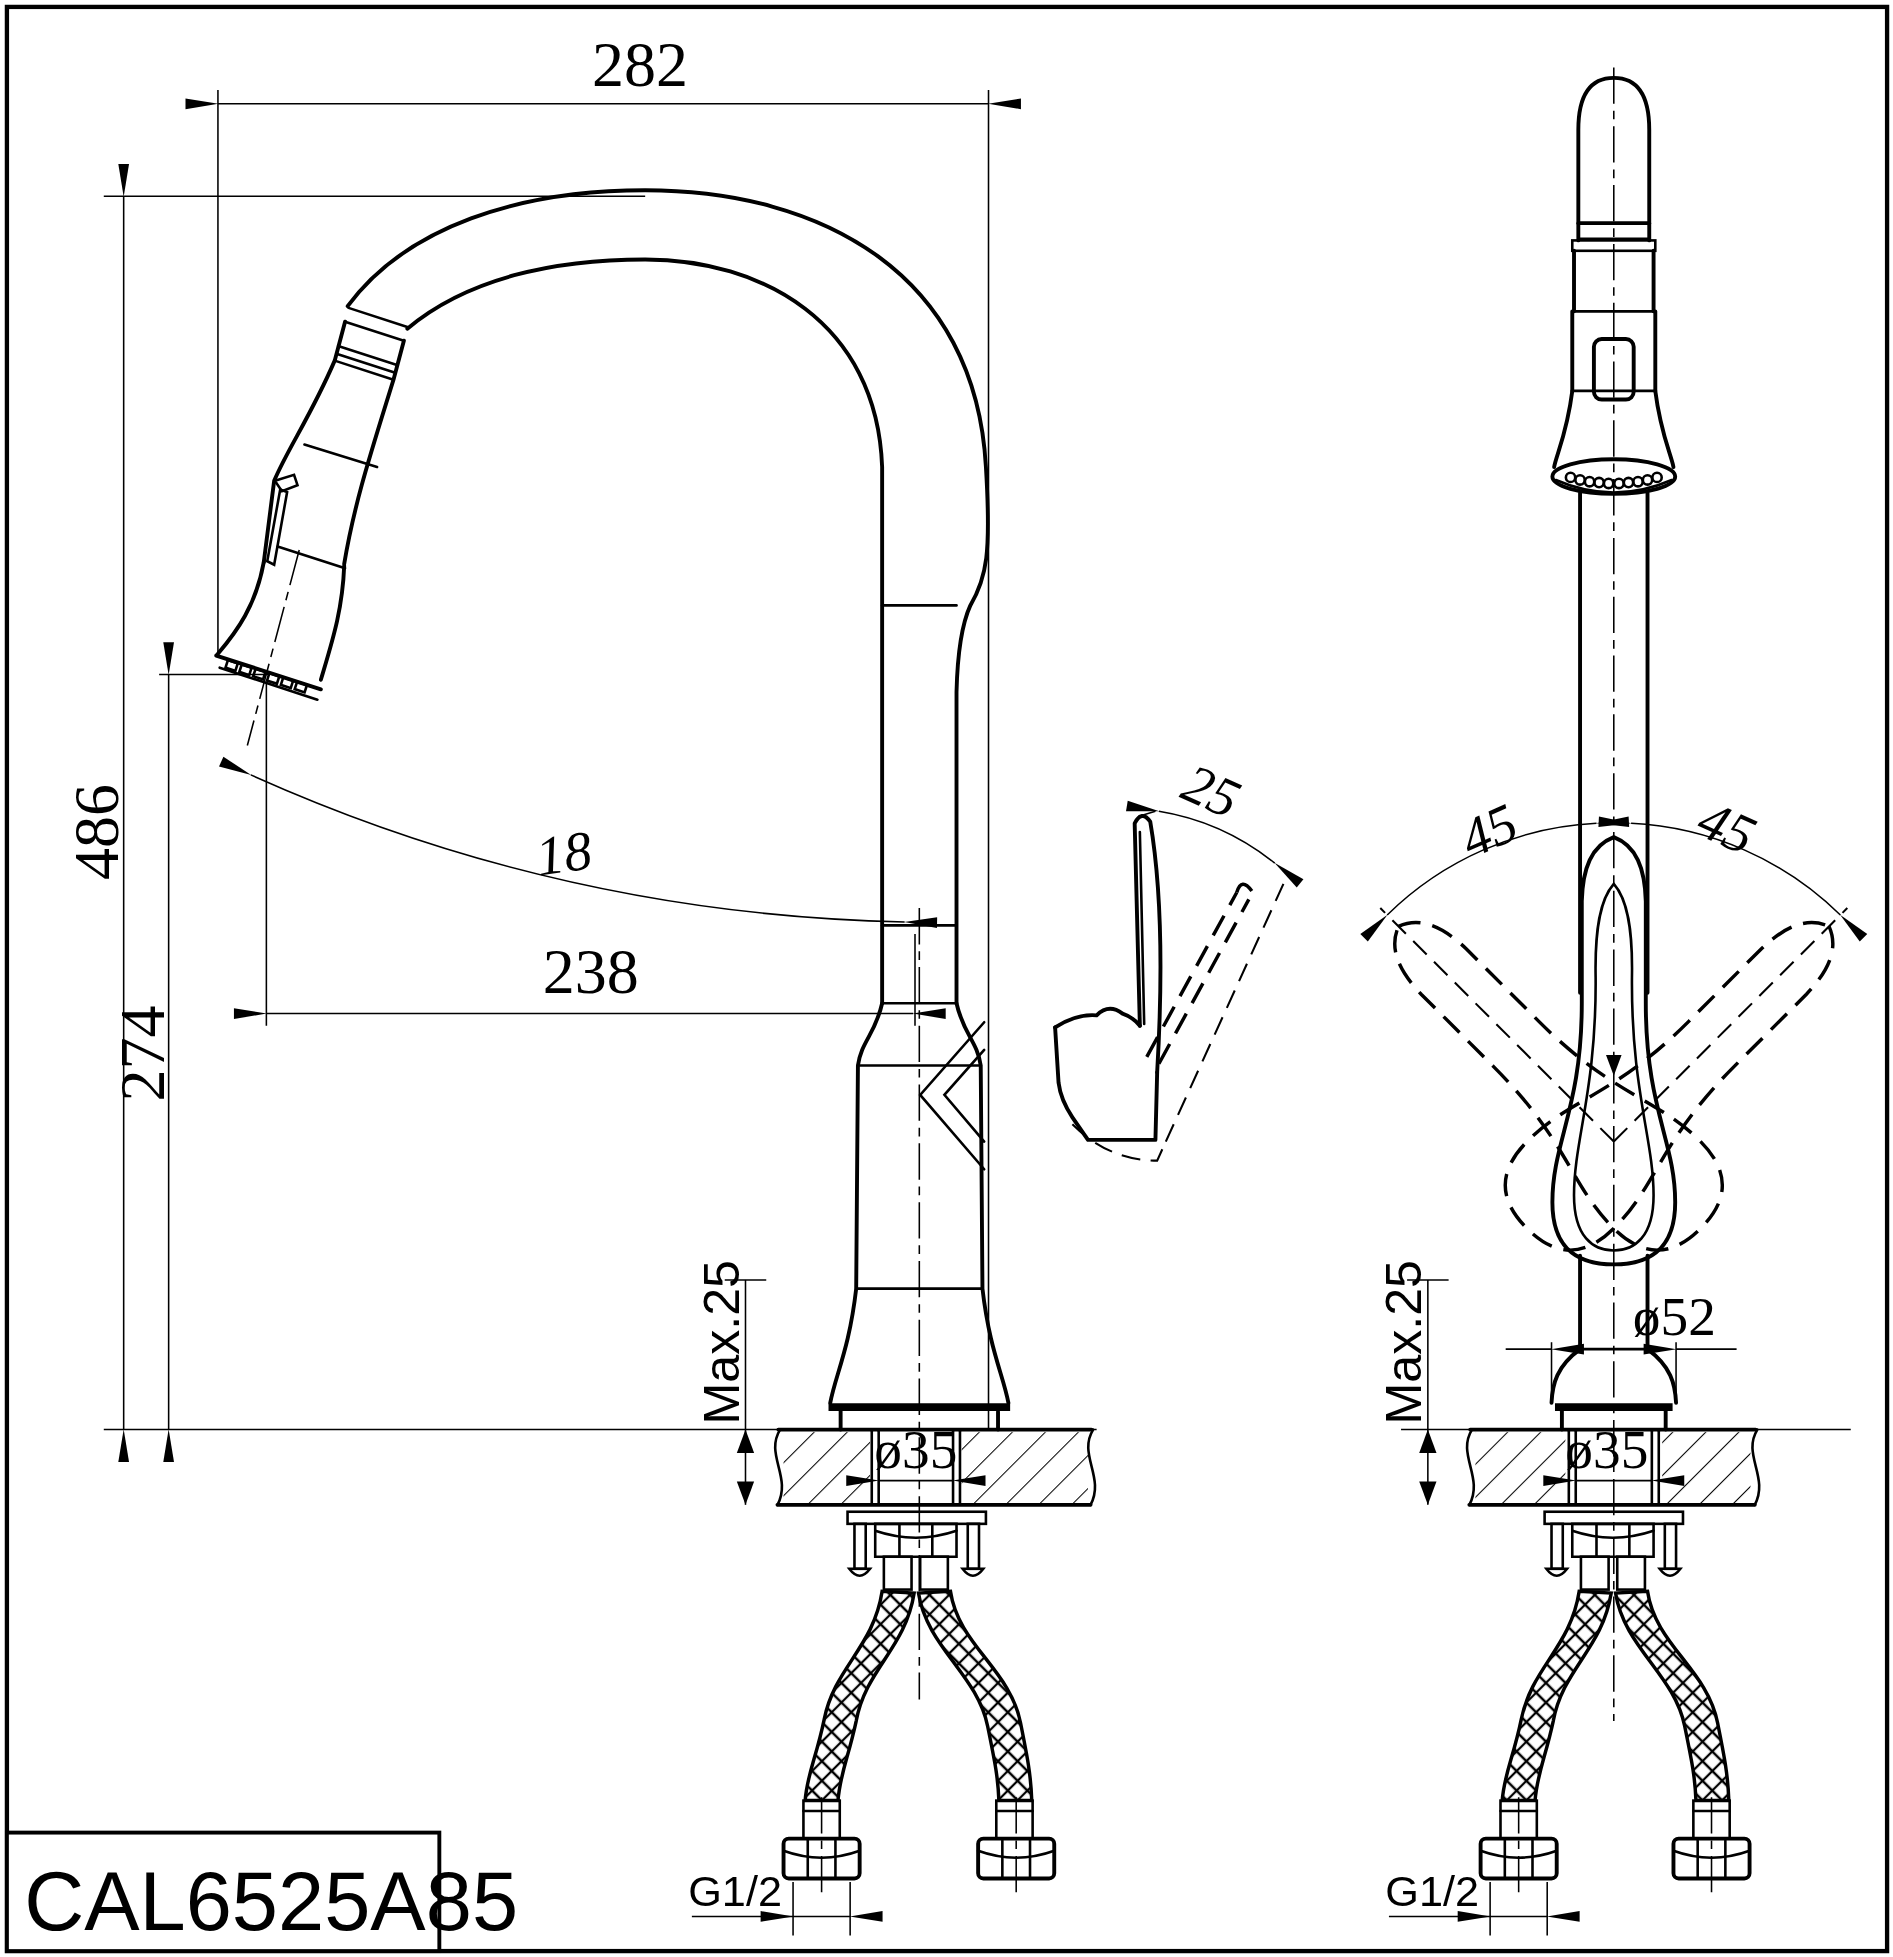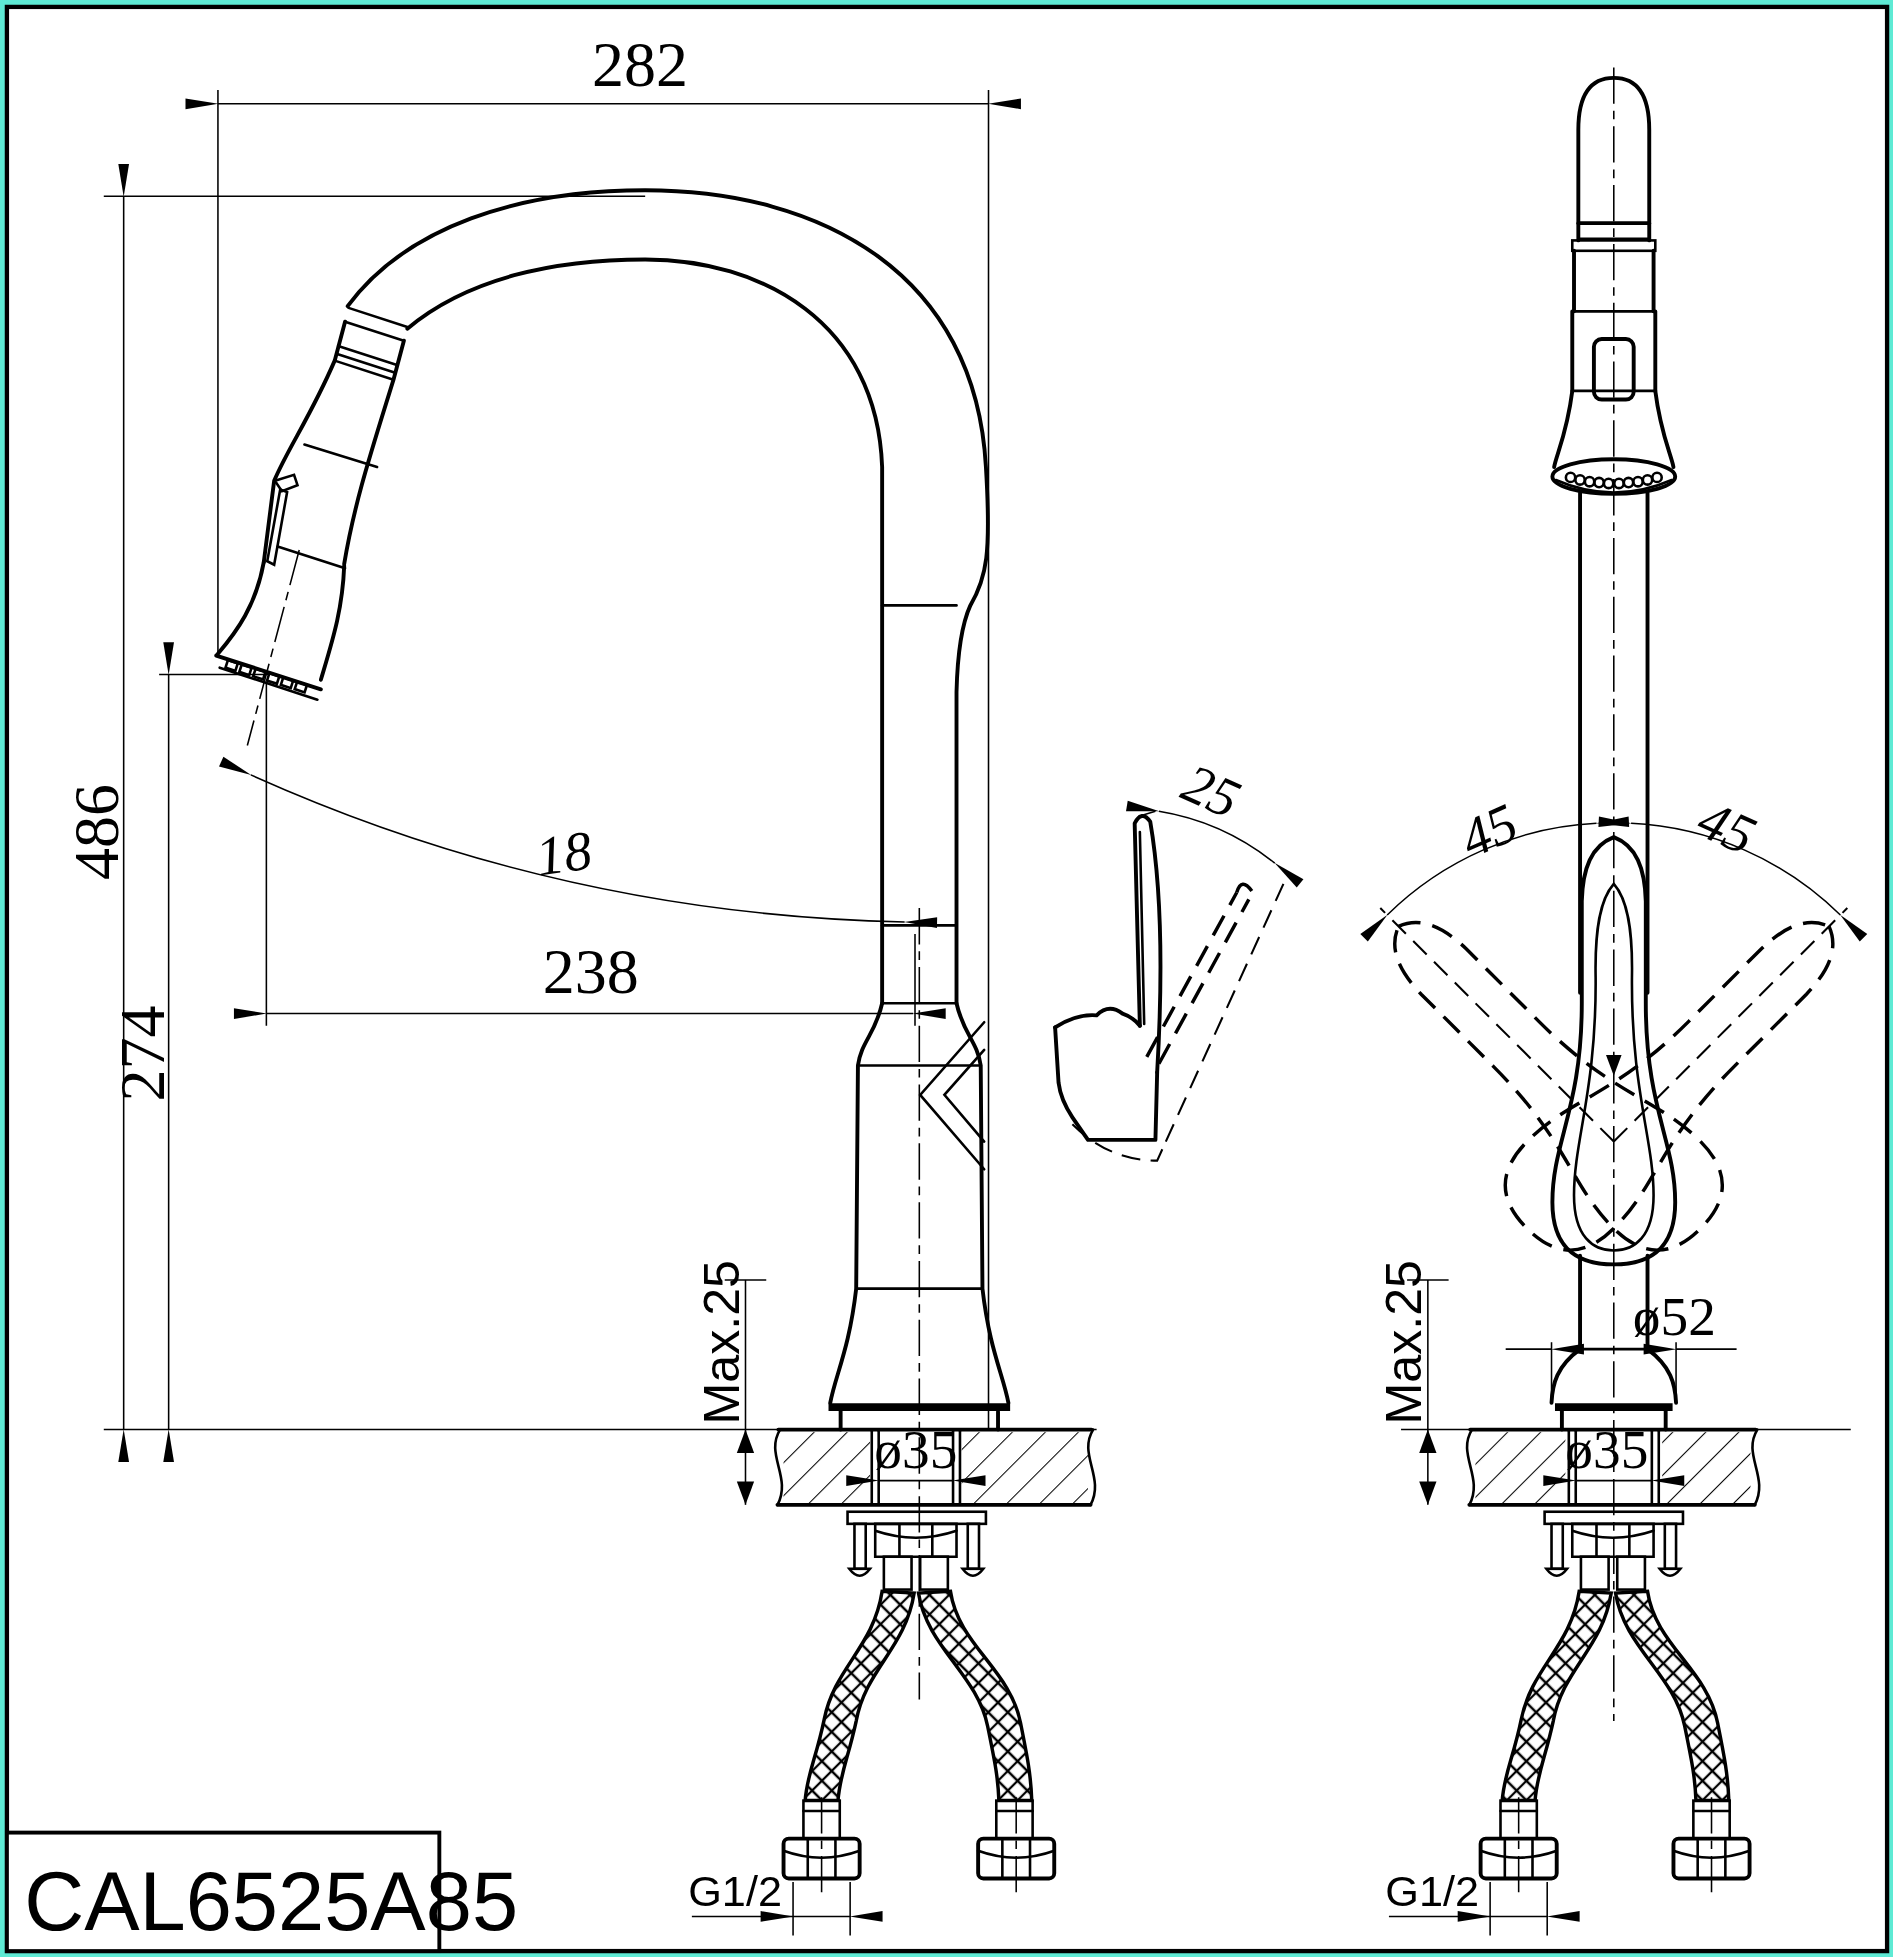--- a/index.html
+++ b/index.html
@@ -1,16 +1,16 @@
 <!DOCTYPE html>
 <html style="font-size:14px"><head>
 <meta charset="utf-8">
 <style>
   html,body{margin:0;padding:0;background:#e8e8e8;}
-  .sheet{position:relative;width:1894px;height:1958px;background:#5eead4;margin:0 auto;
+  .sheet{position:relative;width:1894px;height:1958px;background:#ffffff;margin:0 auto;
          font-family:"Liberation Sans",sans-serif;}
   svg{position:absolute;left:0;top:0;}
   
   .ol{stroke:#000;stroke-width:4.5;fill:none;stroke-linecap:round;stroke-linejoin:round;}
   .ol2{stroke:#000;stroke-width:3;fill:none;stroke-linecap:round;}
   .thk{stroke:#000;stroke-width:9;fill:none;stroke-linecap:butt;}
   .dl{stroke:#000;stroke-width:1.8;fill:none;}
   .cl{stroke:#000;stroke-width:1.8;fill:none;stroke-dasharray:42 8 10 8;}
   .hid{stroke:#000;stroke-width:4;fill:none;stroke-dasharray:26 14;stroke-linecap:butt;}
   .hid2{stroke:#000;stroke-width:2.4;fill:none;stroke-dasharray:22 12;}

